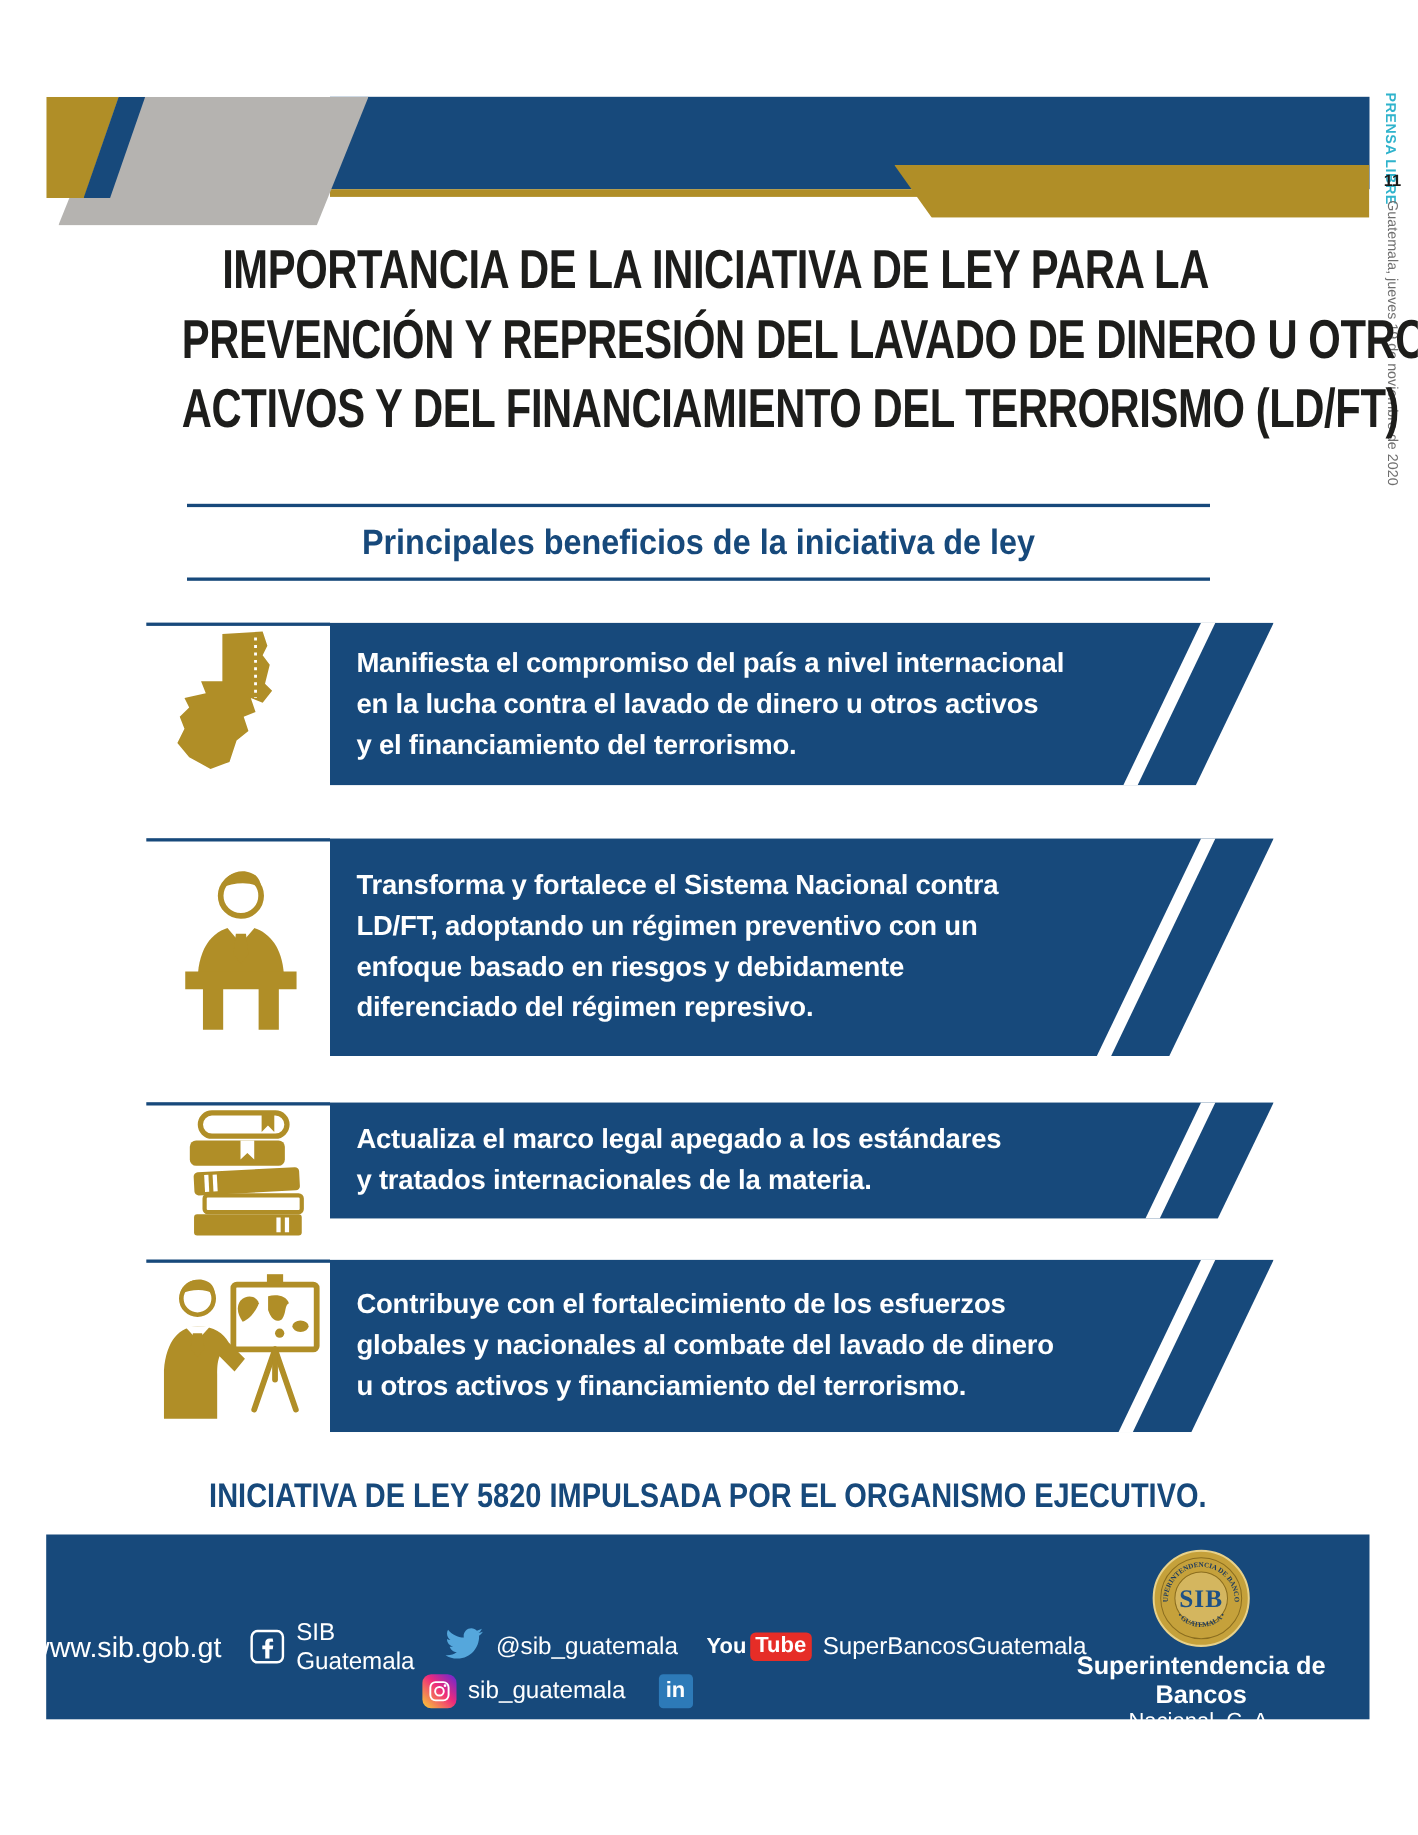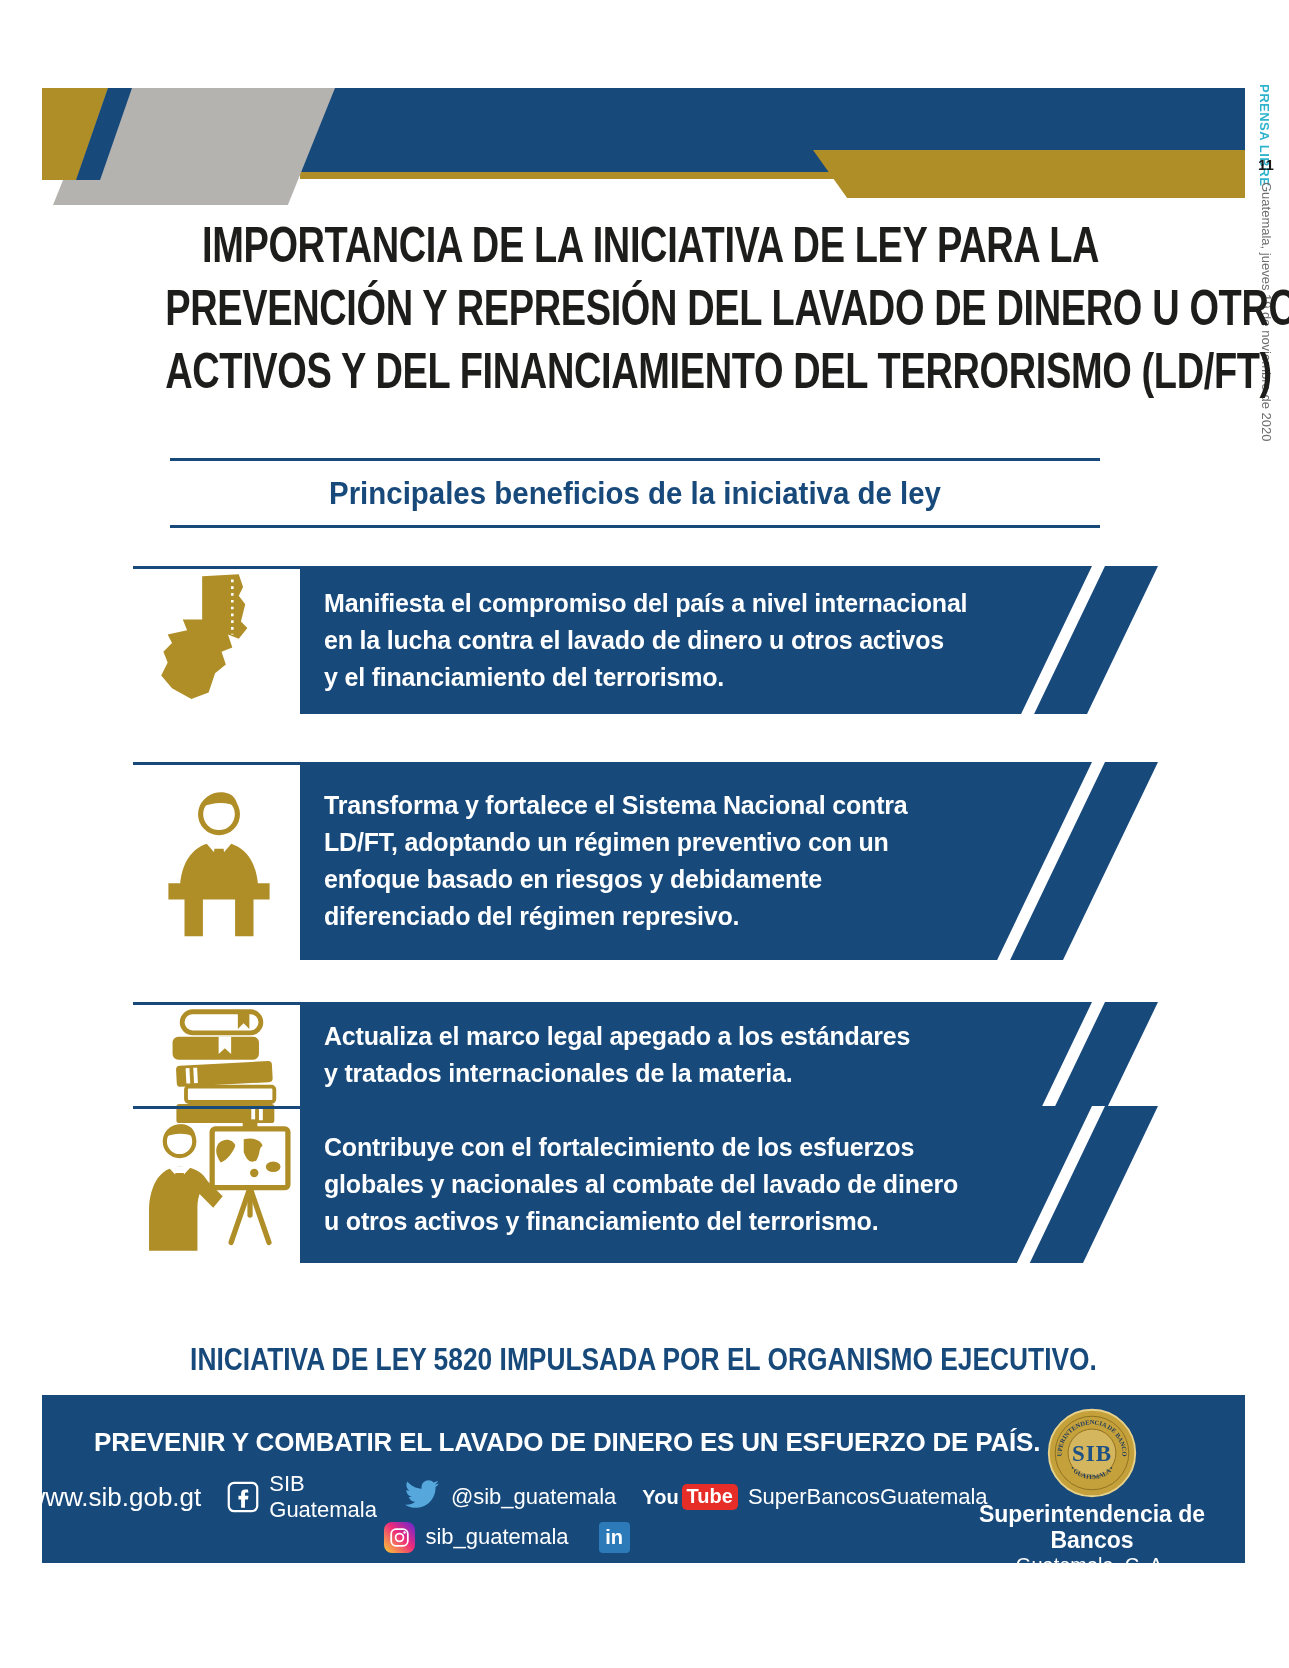--- a/index.html
+++ b/index.html
@@ -165,21 +165,21 @@
     <rect x="98" y="105" width="4" height="14" fill="#fff"></rect>
     <rect x="106" y="105" width="4" height="14" fill="#fff"></rect>
   </svg>
         </div>
         <div class="banner" style="clip-path:polygon(0 0,100% 0,calc(100% - 51px) 100%,0 100%)">
           <p>Actualiza el marco legal apegado a los estándares
 y tratados internacionales de la materia.</p>
           <div class="slash"></div>
         </div>
       </div>
-      <div class="benefit-row" style="top: 1106px; height: 157px;">
+      <div class="benefit-row" style="top: 1145px; height: 157px;">
         <div class="row-rule"></div>
         <div class="b-icon" style="left:133px;top:6px;width:172px;height:142px">
           <svg viewBox="0 0 145 135">
     <rect x="66" y="16" width="72" height="56" rx="3" fill="#fff" stroke="currentColor" stroke-width="5"></rect>
     <rect x="95" y="7" width="14" height="10" fill="currentColor"></rect>
     <path fill="currentColor" d="M72,30 c6,-6 14,-4 16,2 c-2,6 -8,14 -14,16 c-4,-6 -6,-12 -2,-18 Z"></path>
     <path fill="currentColor" d="M96,26 c8,-2 16,0 18,6 c-4,2 -2,8 -6,14 c-6,4 -10,-2 -12,-8 Z"></path>
     <ellipse cx="124" cy="52" rx="7" ry="5" fill="currentColor"></ellipse>
     <circle cx="106" cy="58" r="4" fill="currentColor"></circle>
     <g stroke="currentColor" stroke-width="5" fill="none" stroke-linecap="round">
@@ -199,21 +199,20 @@
 globales y nacionales al combate del lavado de dinero
 u otros activos y financiamiento del terrorismo.</p>
           <div class="slash"></div>
         </div>
       </div>
     </div>
 
   <div class="initiative">INICIATIVA DE LEY 5820 IMPULSADA POR EL ORGANISMO EJECUTIVO.</div>
 
   <footer class="footer">
-    <div class="f-headline">PREVENIR Y COMBATIR EL LAVADO DE DINERO ES UN ESFUERZO DE PAÍS.</div>
 
     <div class="f-row f-row1">
       <span class="website">www.sib.gob.gt</span>
 
       <span class="social-item">
         <span class="fb-icon">
           <svg viewBox="0 0 36 36" width="32" height="32">
             <rect x="2" y="2" width="32" height="32" rx="6" fill="none" stroke="#fff" stroke-width="2.5"></rect>
             <path fill="#fff" d="M23.5,9.5h-3.2c-2.8,0-4.4,1.7-4.4,4.4v2.8h-3v4h3V30h4.3v-9.3h3.4l.5-4h-3.9v-2.3c0-1,.5-1.5,1.6-1.5h2.3Z"></path>
           </svg>
@@ -270,17 +269,17 @@
           <text font-size="7" font-weight="bold" fill="#1c3a5e" font-family="Liberation Serif, serif">
             <textPath href="#arcTop" startOffset="50%" text-anchor="middle">SUPERINTENDENCIA DE BANCOS</textPath>
           </text>
           <text font-size="7" font-weight="bold" fill="#1c3a5e" font-family="Liberation Serif, serif">
             <textPath href="#arcBottom" startOffset="50%" text-anchor="middle">• GUATEMALA •</textPath>
           </text>
           <text x="50" y="59" text-anchor="middle" font-size="25" font-weight="bold" fill="#1d5186" font-family="Liberation Serif, serif" letter-spacing="1">SIB</text>
         </svg>
       </div>
       <div class="org-name">Superintendencia de Bancos</div>
-      <div class="org-loc">Guatemala, C. A.</div>
+      <div class="org-loc">Nacional, C. A.</div>
     </div>
   </footer>
 
 </div>
 
 </body></html>

